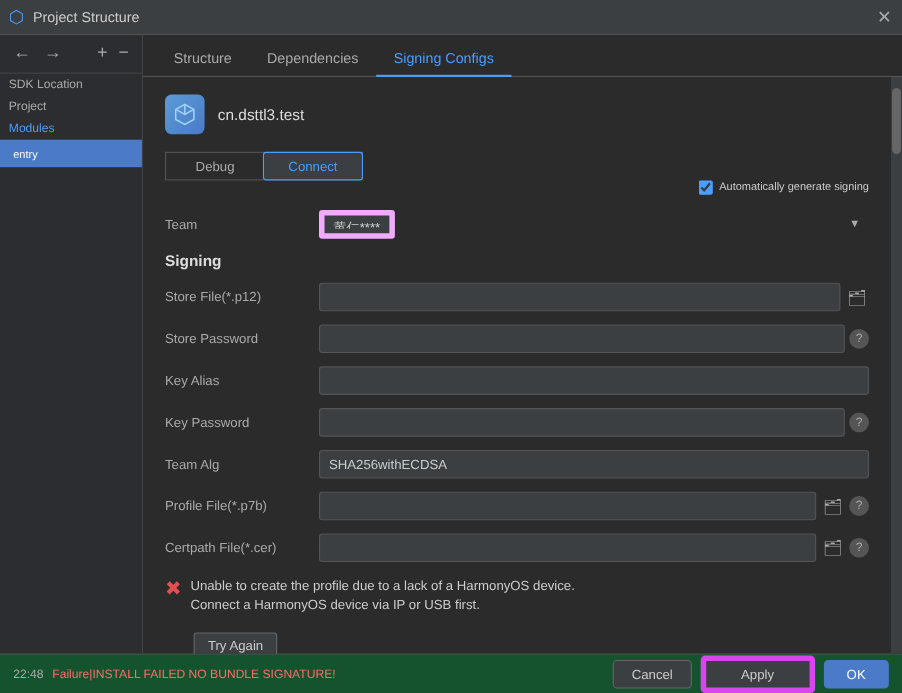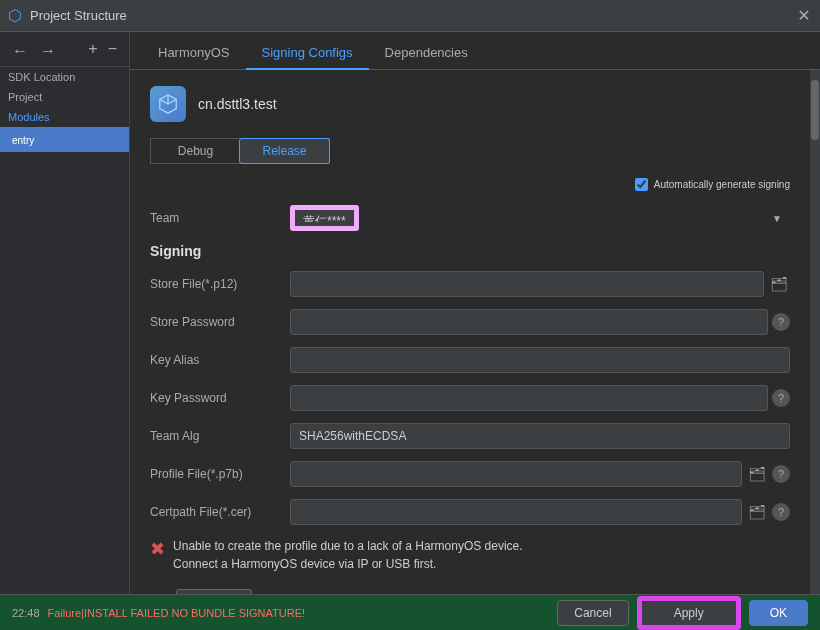--- a/index.html
+++ b/index.html
@@ -127,21 +127,20 @@
       font-size: 18px;
     }
     .module-name {
       font-size: 14px;
       color: #ddd;
     }
 
     
     .mode-toggle {
       display: flex;
-      margin-bottom: 14px;
       border: 1px solid #555;
       border-radius: 0;
       width: 180px;
     }
     .mode-btn {
       flex: 1;
       padding: 5px 10px;
       text-align: center;
       cursor: pointer;
       font-size: 12px;
@@ -416,48 +415,48 @@
     <div class="sidebar-section-label" style="color:#4a9eff;">Modules</div>
     <div class="sidebar-item active">
       <span class="sidebar-label">entry</span>
     </div>
   </div>
 
   <div class="content">
 
     <div class="tabs">
       <div class="tab">
-        <span>HarmonyOS</span>
+        <span>Structure</span>
+      </div>
+      <div class="tab">
+        <span>Dependencies</span>
       </div>
       <div class="tab active">
         <span>Signing Configs</span>
-      </div>
-      <div class="tab">
-        <span>Dependencies</span>
       </div>
     </div>
 
     <div class="panel-with-scroll">
       <div class="panel">
 
         
         <div class="module-header">
           <div class="module-icon">
             <svg width="22" height="22" viewBox="0 0 24 24" fill="none">
               <path d="M12 2L3 7v10l9 5 9-5V7L12 2z" stroke="#a0d4ff" stroke-width="1.5" fill="none"></path>
               <path d="M12 2v10M3 7l9 5 9-5" stroke="#a0d4ff" stroke-width="1.5"></path>
             </svg>
           </div>
           <span class="module-name">cn.dsttl3.test</span>
         </div>
 
         
         <div class="mode-toggle">
           <button class="mode-btn">Debug</button>
-          <button class="mode-btn active">Release</button>
+          <button class="mode-btn active">Connect</button>
         </div>
 
         
         <div class="auto-sign-row">
           <input type="checkbox" checked="" style="">
           <span class="auto-sign-label">Automatically generate signing</span>
         </div>
 
         
         <div class="field-row">

